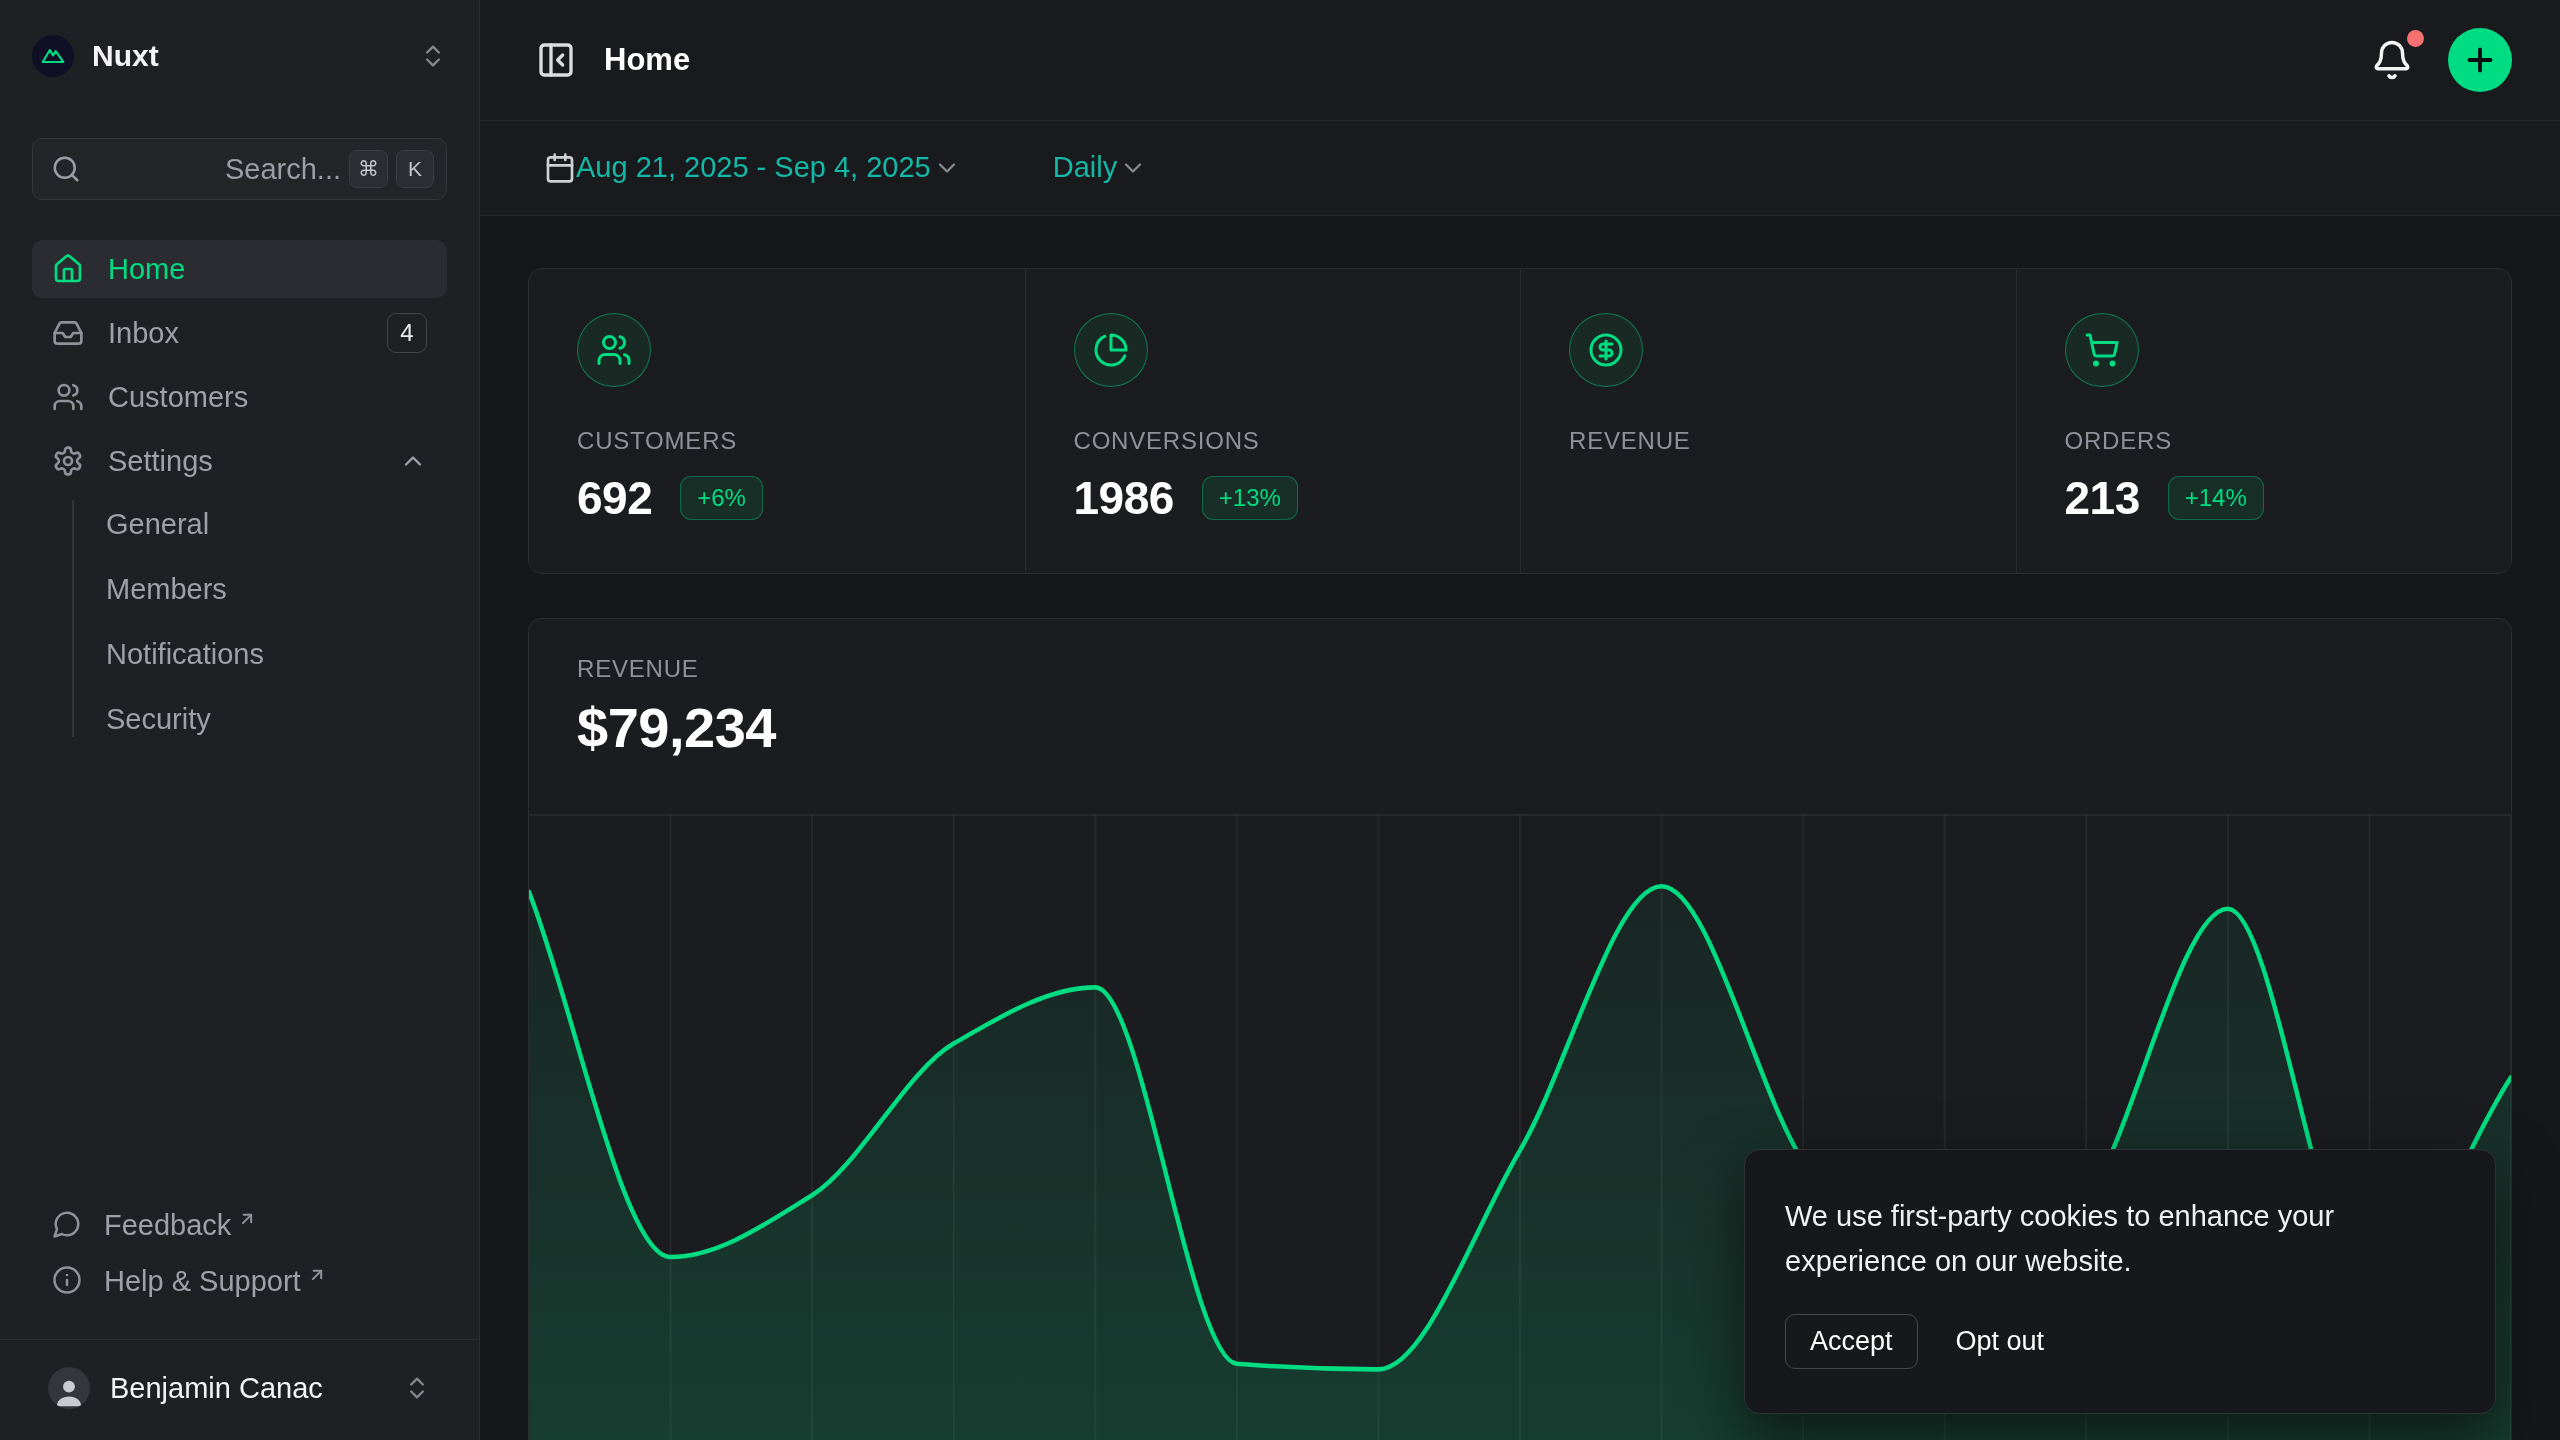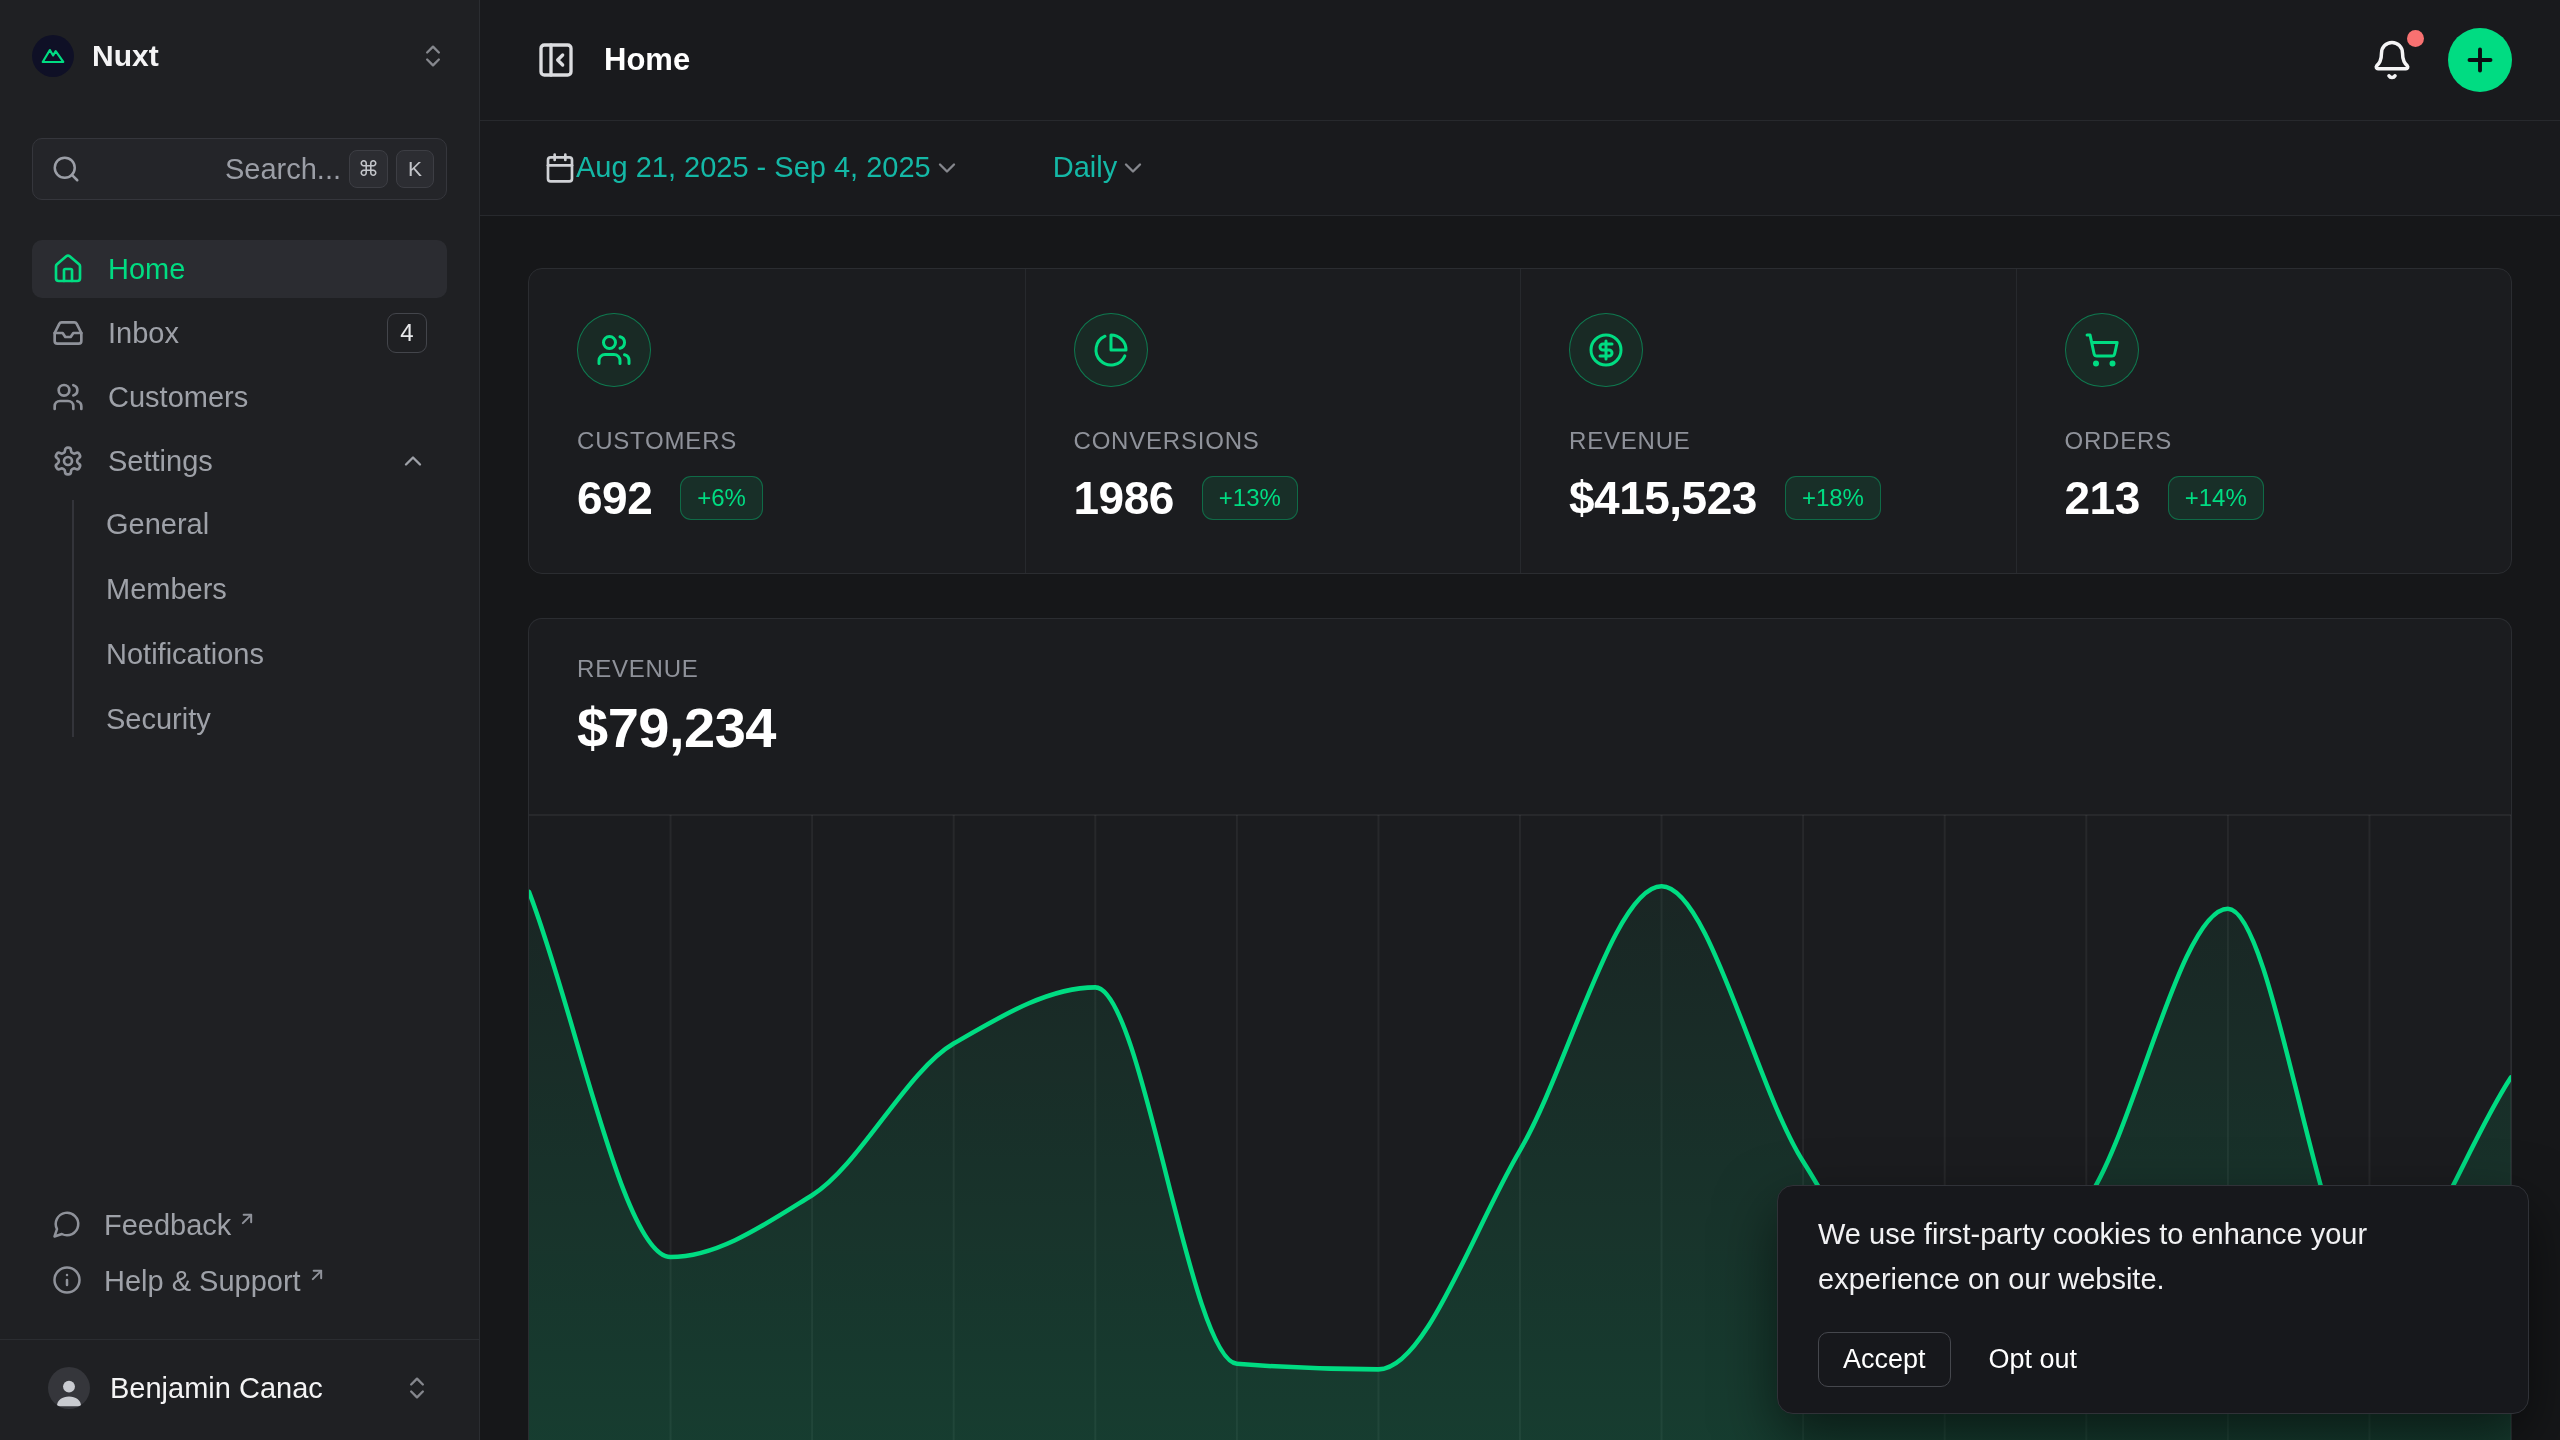--- a/index.html
+++ b/index.html
@@ -84,22 +84,22 @@
 
   .revenue-card { margin-top:44px; height:822px; background:#1b1c1f; border:1px solid #2b2d31; border-bottom:none;
                   border-radius:14px 14px 0 0; position:relative; overflow:hidden; }
   .rev-header { padding:36px 48px 0 48px; }
   .rev-label { font-size:24px; font-weight:500; letter-spacing:0.8px; color:#8f929a; }
   .rev-value { margin-top:12px; font-size:56px; font-weight:700; color:#ffffff; letter-spacing:-0.5px; }
   .chart-wrap { position:absolute; left:0; right:0; top:184px; bottom:0; }
   .chart-wrap svg { display:block; width:100%; height:100%; }
 
   
-  .cookie-banner { position:absolute; right:31px; bottom:26px; width:752px; background:#17181c;
-                   border:1px solid #303238; border-radius:16px; padding:26px 40px;
+  .cookie-banner { position:absolute; right:64px; bottom:26px; width:752px; background:#17181c;
+                   border:1px solid #303238; border-radius:16px; padding:44px 40px;
                    box-shadow:0 24px 60px rgba(0,0,0,0.55); z-index:20; }
   .cookie-text { font-size:29px; line-height:1.55; color:#f1f1f3; }
   .cookie-actions { margin-top:30px; display:flex; align-items:center; gap:38px; }
   .accept-btn { background:transparent; border:1.5px solid #45474d; border-radius:10px; padding:11px 24px;
                 color:#ffffff; font-size:27px; font-family:inherit; font-weight:500; cursor:pointer; }
   .optout-btn { background:transparent; border:none; color:#ffffff; font-size:27px; font-family:inherit; font-weight:500; cursor:pointer; }
 
   svg.ic { display:block; }
 </style>
 </head>
@@ -347,24 +347,20 @@
 
         <div class="stat-cell">
           <div class="stat-icon-circle">
             <svg class="ic" width="36" height="36" viewBox="0 0 24 24" fill="none" stroke="currentColor" stroke-width="2" stroke-linecap="round" stroke-linejoin="round">
                 <circle cx="12" cy="12" r="10"></circle>
                 <path d="M16 8h-6a2 2 0 1 0 0 4h4a2 2 0 1 1 0 4H8"></path>
                 <path d="M12 18V6"></path>
               </svg>
           </div>
           <div class="stat-label">REVENUE</div>
-          <div class="stat-value-row">
-            <span class="stat-value">$415,523</span>
-            <span class="delta-badge">+18%</span>
-          </div>
         </div>
 
         <div class="stat-cell">
           <div class="stat-icon-circle">
             <svg class="ic" width="36" height="36" viewBox="0 0 24 24" fill="none" stroke="currentColor" stroke-width="2" stroke-linecap="round" stroke-linejoin="round">
                 <circle cx="8" cy="21" r="1"></circle>
                 <circle cx="19" cy="21" r="1"></circle>
                 <path d="M2.05 2.05h2l2.66 12.42a2 2 0 0 0 2 1.58h9.78a2 2 0 0 0 1.95-1.57l1.65-7.43H5.12"></path>
               </svg>
           </div>

